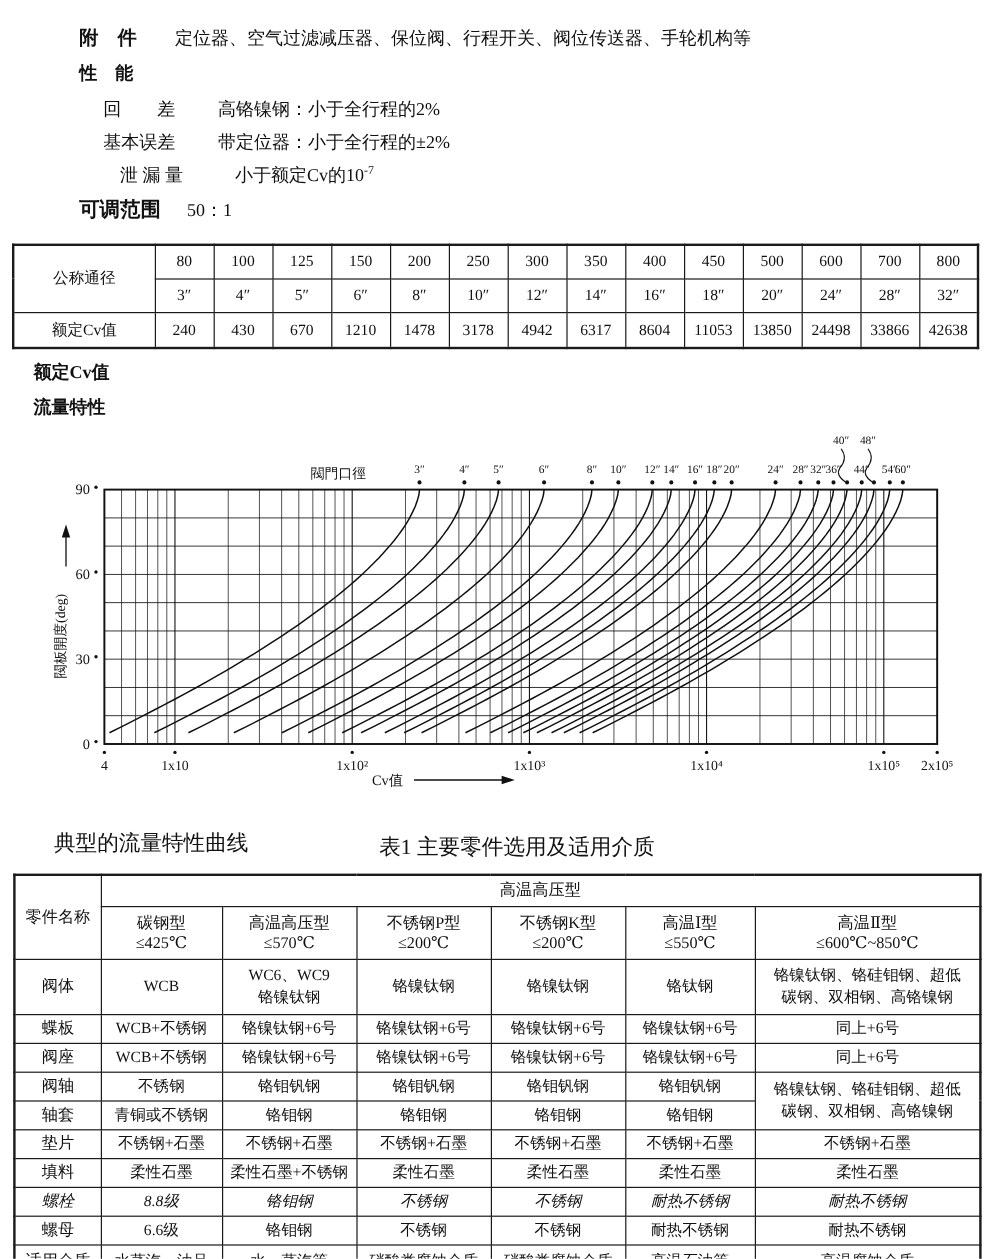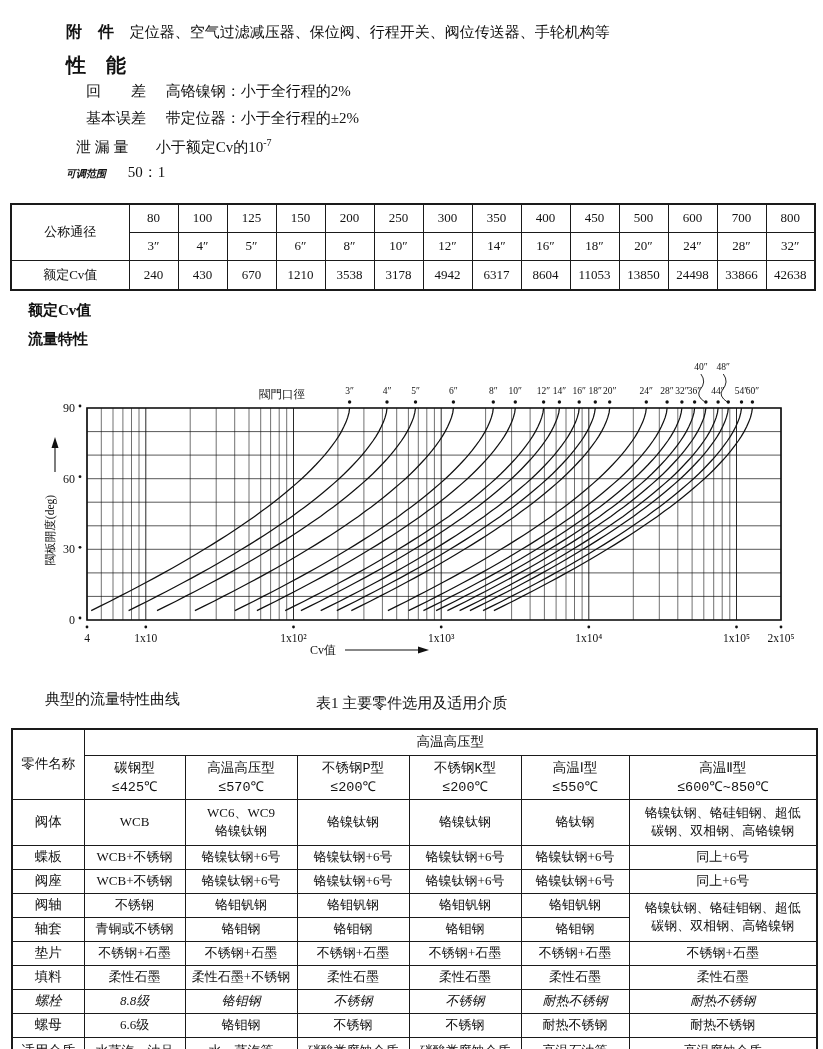--- a/index.html
+++ b/index.html
@@ -6,60 +6,60 @@
   html,body { background:#ffffff; }
   body {
     width:823px; height:1049px; position:relative;
     font-family:"Liberation Serif","DejaVu Serif",serif;
     color:#111; overflow:hidden;
   }
   .abs { position:absolute; }
   .b { font-weight:bold;margin-left:38px; }
   .line { font-size:15px; white-space:nowrap; }
   .term { display:inline-block; min-width:64px; }
-  .desc { margin-left:12px; }
+  .desc { margin-left:28px; }
   sup.exp { font-size:10px; vertical-align:super; }
 
   table { border-collapse:collapse; table-layout:fixed; background:#fff; }
   td, th { border:1px solid #1a1a1a; text-align:center; vertical-align:middle;
            font-weight:normal; font-size:13px; padding:1px 2px; white-space:pre-line; }
   #cv-table { border:2px solid #1a1a1a; }
   #cv-table td, #cv-table th { font-size:13px; }
   #parts-table { border:2px solid #1a1a1a; }
   #parts-table th { font-size:13.5px; }
 
   .heading { font-size:15px; font-weight:bold; }
-  .caption { font-size:15px; }
+  .caption { font-size:18px; }
 
   svg text { font-family:"Liberation Serif","DejaVu Serif",serif; fill:#111; }
 </style>
 </head>
 <body>
 
 <div class="abs line" style="left:28px; top:22px;">
   <span class="b" style="font-size:16px;">附　件</span>
   <span class="desc">定位器、空气过滤减压器、保位阀、行程开关、阀位传送器、手轮机构等</span>
 </div>
 <div class="abs line" style="left:28px; top:52px;">
-  <span class="b" style="font-size:20px;">性　能</span>
+  <span class="b" style="font-size:15px;">性　能</span>
 </div>
 <div class="abs line" style="left:86px; top:82px;">
   <span class="term">回　　差</span>
   <span class="desc">高铬镍钢：小于全行程的2%</span>
 </div>
 <div class="abs line" style="left:86px; top:109px;">
   <span class="term">基本误差</span>
   <span class="desc">带定位器：小于全行程的±2%</span>
 </div>
-<div class="abs line" style="left:76px; top:137px;">
+<div class="abs line" style="left:100px; top:137px;">
   <span class="term">泄 漏 量</span>
   <span class="desc"><span>小于额定Cv的10</span><sup class="exp">-7</sup></span>
 </div>
 <div class="abs line" style="left:28px; top:163px;">
-  <span class="b" style="font-size:10px;font-style:italic;">可调范围</span>
+  <span class="b" style="font-size:17px;">可调范围</span>
   <span style="margin-left:18px;">50：1</span>
 </div>
 
 <table id="cv-table" class="abs" style="left:10px; top:203px; width:806px;">
     <colgroup>
       <col style="width: 118px;">
       <col>
       <col>
       <col>
       <col>
@@ -107,21 +107,21 @@
         <td>24″</td>
         <td>28″</td>
         <td>32″</td>
       </tr>
       <tr style="height: 30px;">
         <th>额定Cv值</th>
         <td>240</td>
         <td>430</td>
         <td>670</td>
         <td>1210</td>
-        <td>3538</td>
+        <td>1478</td>
         <td>3178</td>
         <td>4942</td>
         <td>6317</td>
         <td>8604</td>
         <td>11053</td>
         <td>13850</td>
         <td>24498</td>
         <td>33866</td>
         <td>42638</td>
       </tr>
@@ -293,21 +293,21 @@
       <col style="width: 112px;">
       <col style="width: 112px;">
       <col style="width: 108px;">
       <col style="width: 188px;">
     </colgroup>
     <tbody>
       <tr style="height: 26px;">
         <th rowspan="2">零件名称</th>
         <th colspan="6">高温高压型</th>
       </tr>
-      <tr style="height: 44px; font-family: Liberation Mono, monospace;">
+      <tr style="height: 44px;">
         <th>碳钢型
 ≤425℃</th>
         <th>高温高压型
 ≤570℃</th>
         <th>不锈钢P型
 ≤200℃</th>
         <th>不锈钢K型
 ≤200℃</th>
         <th>高温Ⅰ型
 ≤550℃</th>

